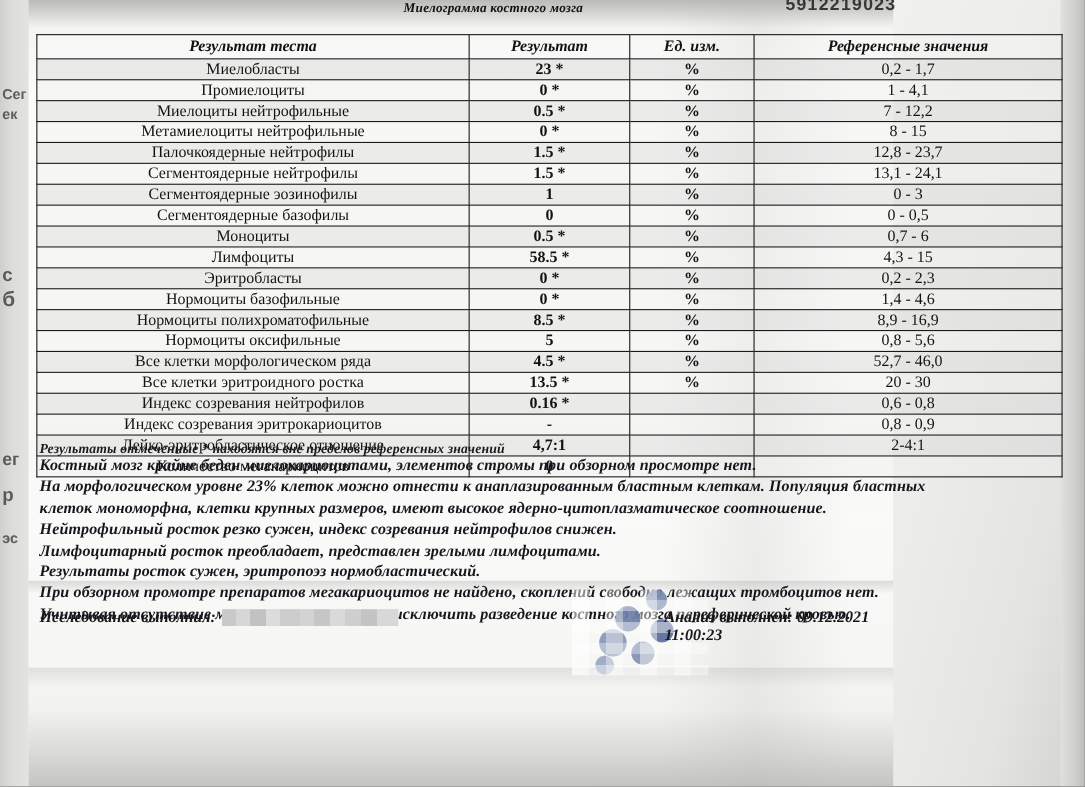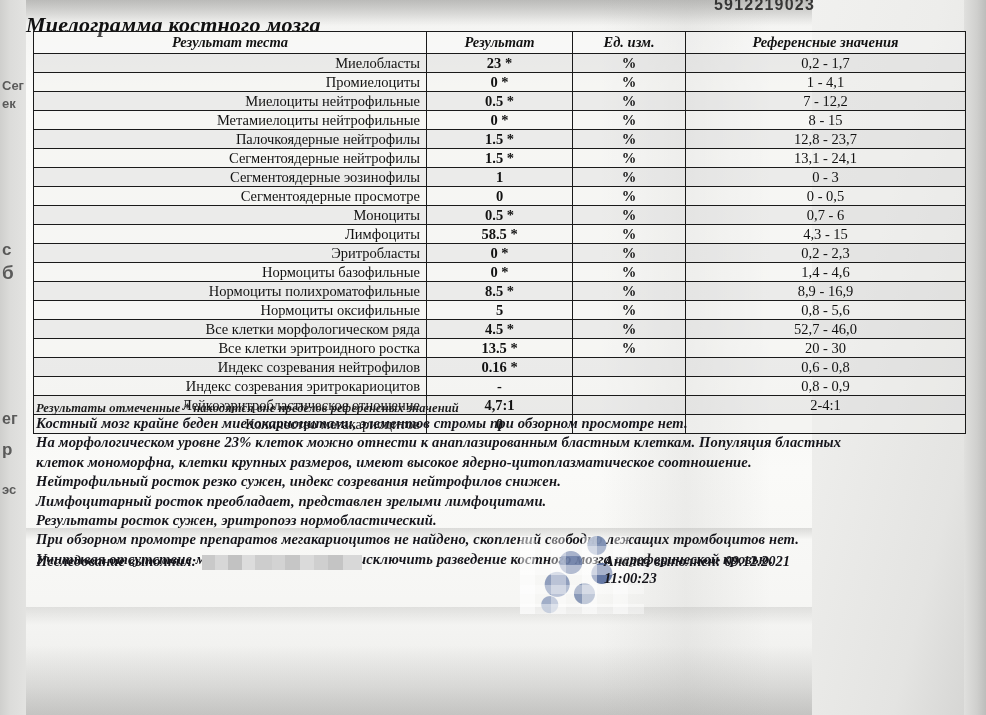--- a/index.html
+++ b/index.html
@@ -87,25 +87,25 @@
     font-size: 16px;
     font-weight: bold;
     letter-spacing: 1.2px;
     color: #1d1d1d;
     opacity: .85;
   }
 
   
   #doc-title {
     position: absolute;
-    top: 12px;
+    top: 0;
     left: 0;
     width: 845px;
-    text-align: left;
-    font-size: 22px;
+    text-align: center;
+    font-size: 12px;
     font-weight: bold;
     font-style: italic;
     color: #111;
     letter-spacing: .2px;
   }
 
   
   #result-table {
     position: absolute;
     top: 31px;
@@ -127,21 +127,21 @@
     white-space: nowrap;
   }
   #result-table thead th {
     height: 21px;
     line-height: 21px;
     font-style: italic;
     font-weight: bold;
     text-align: center;
     font-size: 14.5px;
   }
-  .col-name   { width: 380px; text-align: right; }
+  .col-name   { width: 380px; text-align: center; }
   .col-result { width: 133px; text-align: center; font-weight: bold; }
   .col-unit   { width: 100px; text-align: center; font-weight: bold; }
   .col-ref    { width: 267px; text-align: center; }
 
   
   #result-table tbody tr:nth-child(odd) td { background: rgba(206,206,204,.36); }
   #result-table tbody tr:nth-child(even) td { background: rgba(232,232,230,.30); }
 
   
   #footnote {
@@ -316,21 +316,21 @@
             <td class="col-unit">%</td>
             <td class="col-ref">13,1 - 24,1</td>
           </tr>
           <tr>
             <td class="col-name">Сегментоядерные эозинофилы</td>
             <td class="col-result">1</td>
             <td class="col-unit">%</td>
             <td class="col-ref">0 - 3</td>
           </tr>
           <tr>
-            <td class="col-name">Сегментоядерные просмотре</td>
+            <td class="col-name">Сегментоядерные базофилы</td>
             <td class="col-result">0</td>
             <td class="col-unit">%</td>
             <td class="col-ref">0 - 0,5</td>
           </tr>
           <tr>
             <td class="col-name">Моноциты</td>
             <td class="col-result">0.5 *</td>
             <td class="col-unit">%</td>
             <td class="col-ref">0,7 - 6</td>
           </tr>

